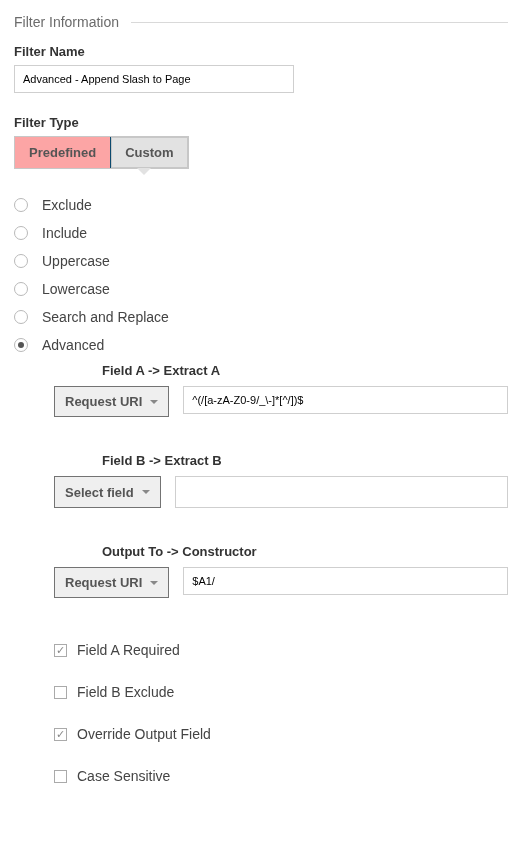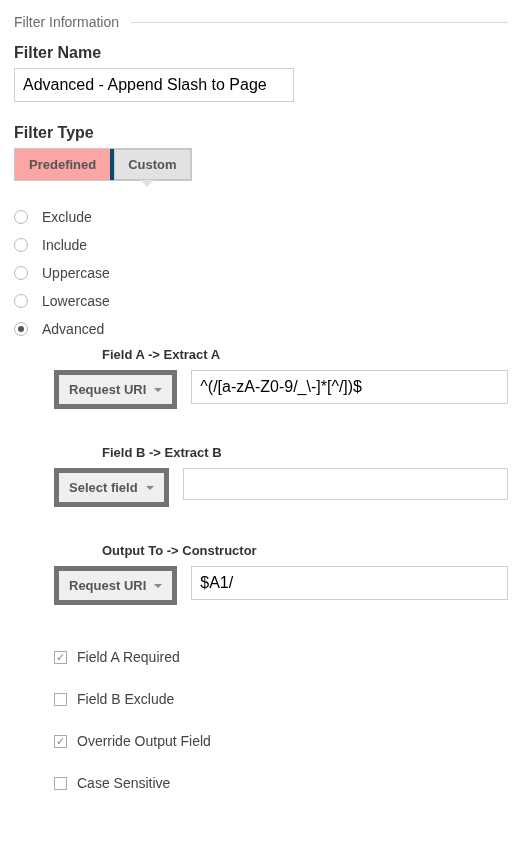--- a/index.html
+++ b/index.html
@@ -23,26 +23,26 @@
     white-space: nowrap;
     margin-right: 12px;
   }
   .fieldset-header .rule {
     flex: 1;
     height: 1px;
     background: #d9d9d9;
   }
   .label {
     font-weight: bold;
-    font-size: 16px;
+    font-size: 13px;
     color: #333;
     margin: 0 0 6px 0;
   }
   .text-input {
-    font-size: 16px;
+    font-size: 11px;
     padding: 7px 8px;
     border: 1px solid #cfcfcf;
     background: #fff;
     outline: none;
   }
   .name-input {
     width: 280px;
   }
   .section-break { height: 22px; }
   .tabs {
@@ -57,21 +57,21 @@
     font-weight: bold;
     color: #555;
     background: #fca5a5;
     cursor: pointer;
   }
   .tab.active {
     background: #e2e2e2;
     box-shadow: inset 0 0 0 1px #c7c7c7;
   }
   .tab + .tab {
-    border-left: 4px solid #0c4a6e;
+    border-left: 1px solid #0c4a6e;
   }
   .tab.active::after{
     content:"";
     position:absolute;
     top:100%;
     left:75%;
     transform: translateX(-50%);
     width:0;height:0;
     border-left:7px solid transparent;
     border-right:7px solid transparent;
@@ -125,21 +125,21 @@
   .field-row {
     display: flex;
     gap: 14px;
     align-items: stretch;
   }
   .select {
     display: inline-flex;
     align-items: center;
     gap: 8px;
     background: #efefef;
-    border: 5px solid #737373;
+    border: 1px solid #737373;
     padding: 7px 10px;
     font-size: 13px;
     font-weight: bold;
     color: #555;
     cursor: pointer;
     white-space: nowrap;
   }
   .caret {
     width: 0; height: 0;
     border-left: 4px solid transparent;
@@ -219,20 +219,24 @@
   </div>
   <div class="radio-row">
     <span class="radio"></span>
     <span class="radio-label">Uppercase</span>
   </div>
   <div class="radio-row">
     <span class="radio"></span>
     <span class="radio-label">Lowercase</span>
   </div>
   <div class="radio-row">
+    <span class="radio"></span>
+    <span class="radio-label">Search and Replace</span>
+  </div>
+  <div class="radio-row">
     <span class="radio selected"></span>
     <span class="radio-label">Advanced</span>
   </div>
 </div>
 
 <div class="advanced">
 
   <div class="field-section">
     <div class="field-title">Field A -&gt; Extract A</div>
     <div class="field-row">

